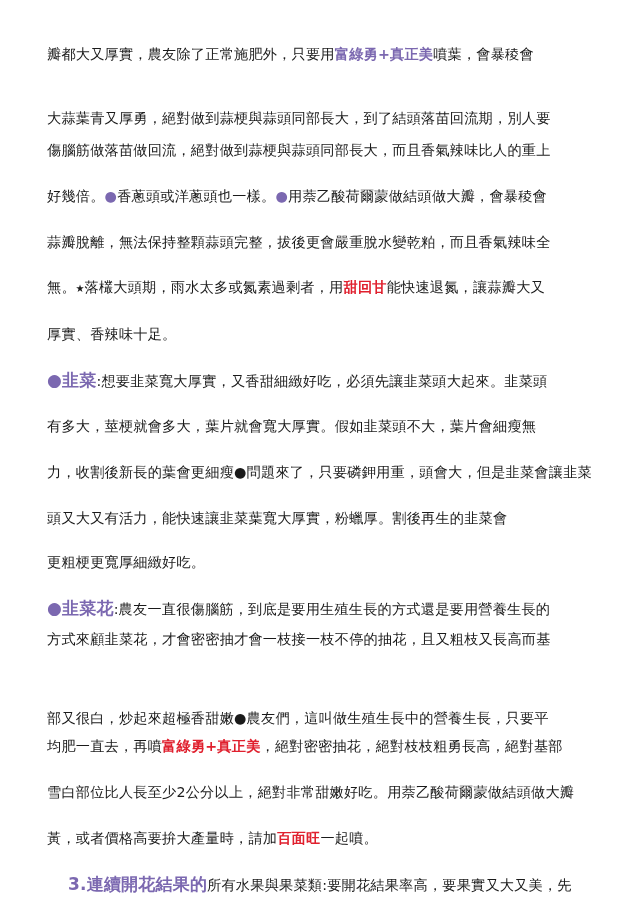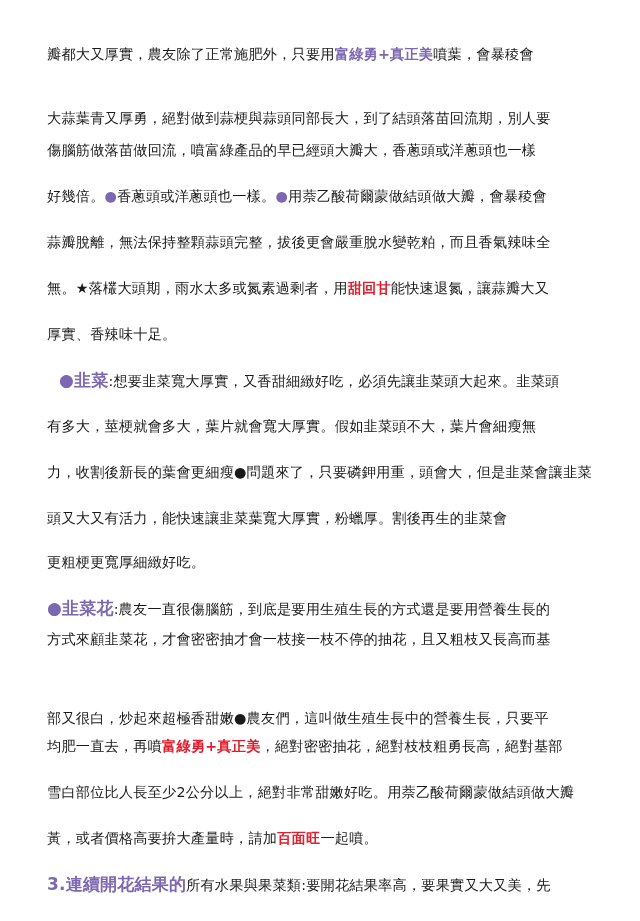--- a/index.html
+++ b/index.html
@@ -11,30 +11,30 @@
   .red { color: #e0202e; font-weight: bold; }
   .head { font-size: 17px; }
   .bullet { color: #7b68b0; }
 </style>
 </head>
 <body>
 
 <div class="page" id="page">
     <div class="line" style="top: 44px;"><span>瓣都大又厚實，農友除了正常施肥外，只要用</span><span class="purple">富綠勇+真正美</span><span>噴葉，會暴稜會</span></div>
     <div class="line" style="top: 108px;"><span>大蒜葉青又厚勇，絕對做到蒜梗與蒜頭同部長大，到了結頭落苗回流期，別人要</span></div>
-    <div class="line" style="top: 140px;"><span>傷腦筋做落苗做回流，噴富綠產品的早已經頭大瓣大，香蔥頭或洋蔥頭也一樣</span></div>
+    <div class="line" style="top: 140px;"><span>傷腦筋做落苗做回流，絕對做到蒜梗與蒜頭同部長大，而且香氣辣味比人的重上</span></div>
     <div class="line" style="top: 186px;"><span>好幾倍。</span><span class="bullet">●</span><span>香蔥頭或洋蔥頭也一樣。</span><span class="bullet">●</span><span>用萘乙酸荷爾蒙做結頭做大瓣，會暴稜會</span></div>
     <div class="line" style="top: 232px;"><span>蒜瓣脫離，無法保持整顆蒜頭完整，拔後更會嚴重脫水變乾粕，而且香氣辣味全</span></div>
-    <div class="line" style="top: 278px;"><span>無。★落欉大頭期，雨水太多或氮素過剩者，用</span><span class="red">甜回甘</span><span>能快速退氮，讓蒜瓣大又</span></div>
+    <div class="line" style="top: 278px; font-family: Liberation Mono, monospace;"><span>無。★落欉大頭期，雨水太多或氮素過剩者，用</span><span class="red">甜回甘</span><span>能快速退氮，讓蒜瓣大又</span></div>
     <div class="line" style="top: 324px;"><span>厚實、香辣味十足。</span></div>
-    <div class="line" style="top: 370px; margin-left: 12px;"><span class="purple head">●韭菜</span><span>:想要韭菜寬大厚實，又香甜細緻好吃，必須先讓韭菜頭大起來。韭菜頭</span></div>
+    <div class="line" style="top: 370px;"><span class="purple head">●韭菜</span><span>:想要韭菜寬大厚實，又香甜細緻好吃，必須先讓韭菜頭大起來。韭菜頭</span></div>
     <div class="line" style="top: 416px;"><span>有多大，莖梗就會多大，葉片就會寬大厚實。假如韭菜頭不大，葉片會細瘦無</span></div>
     <div class="line" style="top: 462px;"><span>力，收割後新長的葉會更細瘦●問題來了，只要磷鉀用重，頭會大，但是韭菜會讓韭菜</span></div>
     <div class="line" style="top: 508px;"><span>頭又大又有活力，能快速讓韭菜葉寬大厚實，粉蠟厚。割後再生的韭菜會</span></div>
     <div class="line" style="top: 598px;"><span class="purple head">●韭菜花</span><span>:農友一直很傷腦筋，到底是要用生殖生長的方式還是要用營養生長的</span></div>
     <div class="line" style="top: 552px;"><span>更粗梗更寬厚細緻好吃。</span></div>
     <div class="line" style="top: 629px;"><span>方式來顧韭菜花，才會密密抽才會一枝接一枝不停的抽花，且又粗枝又長高而基</span></div>
     <div class="line" style="top: 708px; text-align: right;"><span>部又很白，炒起來超極香甜嫩●農友們，這叫做生殖生長中的營養生長，只要平</span></div>
     <div class="line" style="top: 736px;"><span>均肥一直去，再噴</span><span class="red">富綠勇+真正美</span><span>，絕對密密抽花，絕對枝枝粗勇長高，絕對基部</span></div>
     <div class="line" style="top: 782px;"><span>雪白部位比人長至少2公分以上，絕對非常甜嫩好吃。用萘乙酸荷爾蒙做結頭做大瓣</span></div>
     <div class="line" style="top: 828px;"><span>黃，或者價格高要拚大產量時，請加</span><span class="red">百面旺</span><span>一起噴。</span></div>
-    <div class="line" style="top: 874px;"><span class="purple head">3.連續開花結果的</span><span>所有水果與果菜類:要開花結果率高，要果實又大又美，先</span></div>
+    <div class="line" style="top: 874px; margin-left: 21px;"><span class="purple head">3.連續開花結果的</span><span>所有水果與果菜類:要開花結果率高，要果實又大又美，先</span></div>
   </div>
 
 </body></html>

